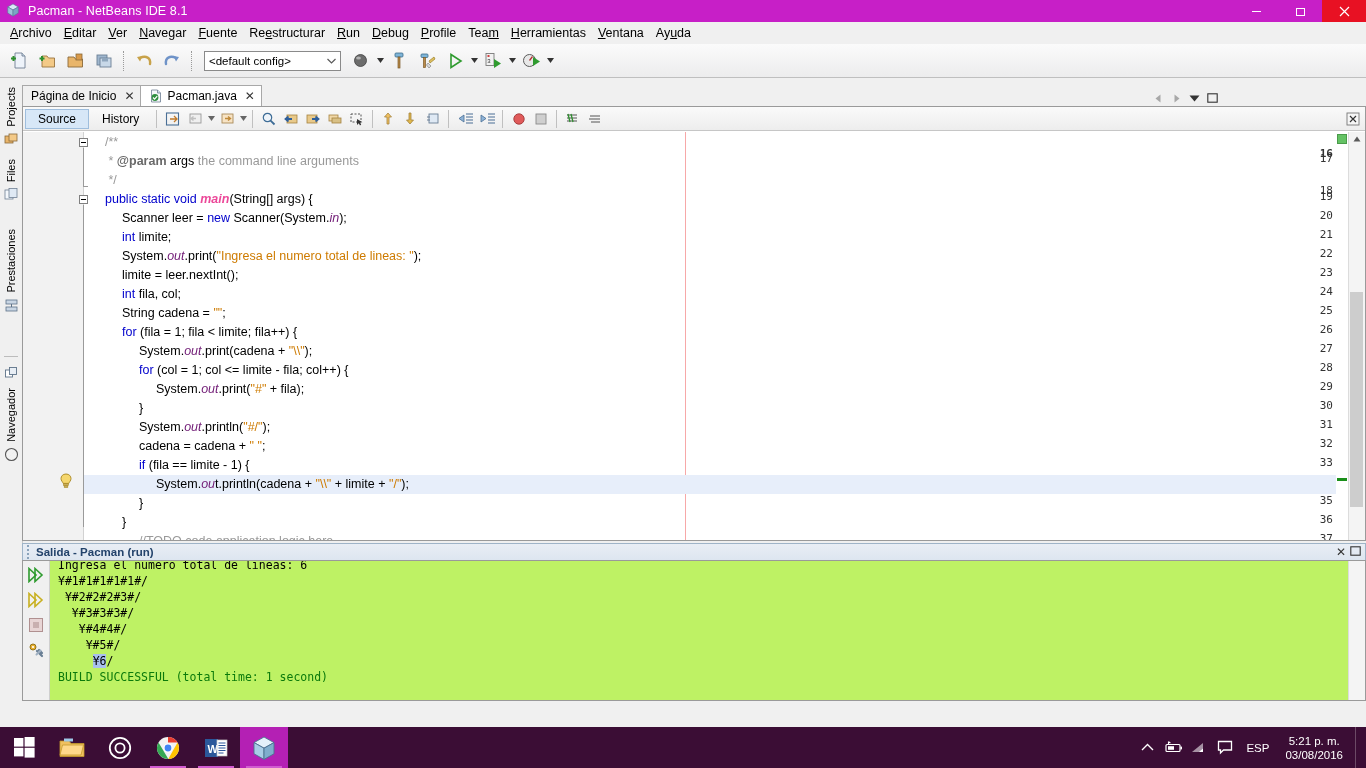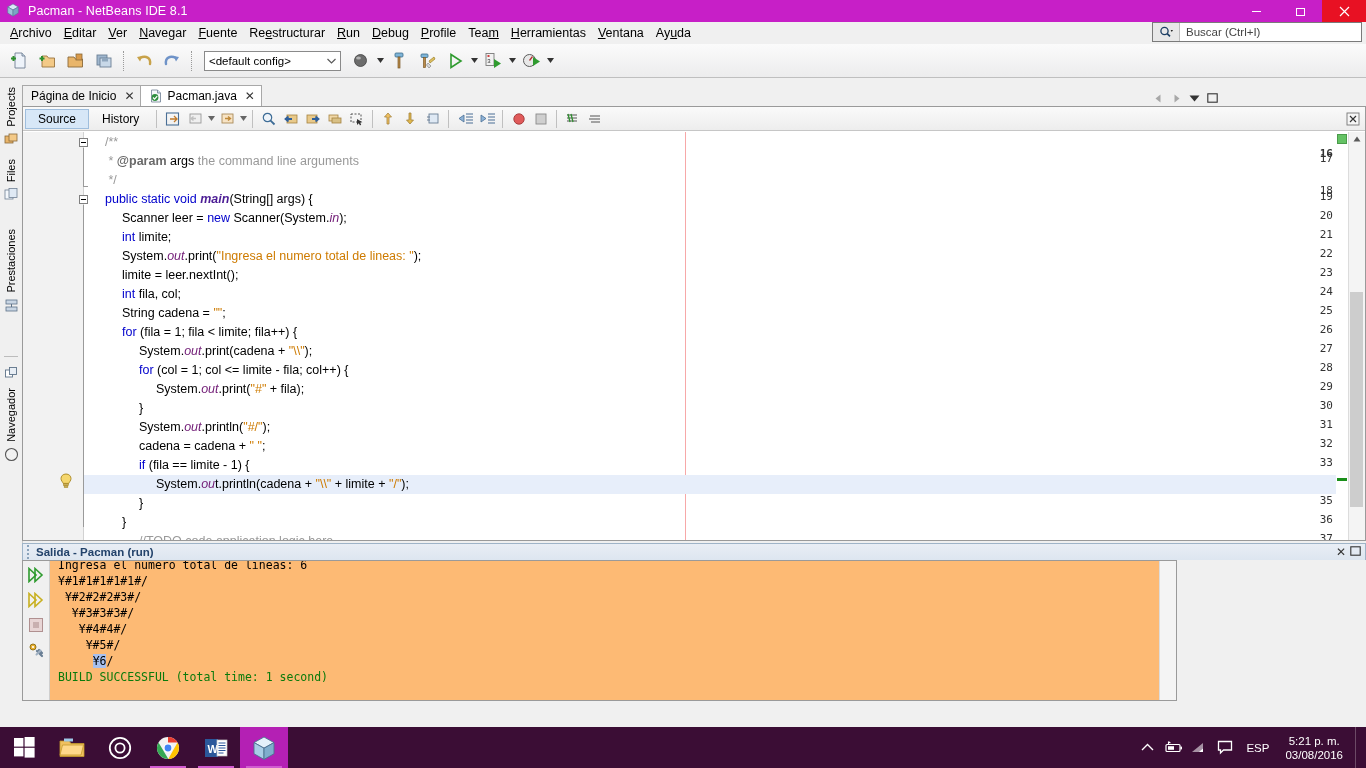--- a/index.html
+++ b/index.html
@@ -150,22 +150,22 @@
   .outwin{position:absolute;left:22px;top:543px;width:1344px;height:158px;background:#f0f0f0;}
   .outhead{
     height:17px;background:linear-gradient(#e9eef5,#dde6f0);border:1px solid #9fb4c8;
     border-bottom:none;display:flex;align-items:center;box-sizing:border-box;
     font-size:11.5px;font-weight:bold;color:#23436b;padding-left:4px;
   }
   .grip{display:inline-block;width:5px;margin-right:4px;line-height:0;}
   .grip i{display:block;width:2px;height:2px;background:#8aa3bb;margin:2px 0;}
   .outhead-ctrl{margin-left:auto;display:flex;align-items:center;gap:4px;padding-right:4px;}
   .outbody{
-    position:absolute;left:0;top:17px;width:1155px;height:141px;
-    background:#fdba74;border:1px solid #9a9a9a;box-sizing:border-box;display:flex;
+    position:absolute;left:0;top:17px;width:1344px;height:141px;
+    background:#bef264;border:1px solid #9a9a9a;box-sizing:border-box;display:flex;
   }
   .outtools{
     width:26px;background:#f0f0f0;border-right:1px solid #cfcfcf;
     display:flex;flex-direction:column;align-items:center;padding-top:4px;gap:5px;
   }
   .ot-btn{width:20px;height:20px;display:flex;align-items:center;justify-content:center;}
   .outtext{
     position:relative;flex:1;overflow:hidden;
     font-family:"DejaVu Sans Mono","Liberation Mono",monospace;font-size:11.5px;
     padding-top:0px;
@@ -201,21 +201,21 @@
   .tray-lang{color:#fff;font-size:11.5px;padding:0 8px;}
   .clock{color:#fff;font-size:11.5px;text-align:center;line-height:14px;padding:0 8px;}
   .tray-edge{width:6px;height:41px;border-left:1px solid #6c4a66;margin-left:4px;}
 
   
   .k{color:#0000cc;}
   .cm{color:#999999;}
   .cmk{color:#6a6a6a;font-weight:bold;}
   .str{color:#ce7b00;}
   .fld{color:#701a75;font-style:italic;}
-  .mth{color:#4c1d95;font-weight:bold;font-style:italic;}
+  .mth{color:#ec4899;font-weight:bold;font-style:italic;}
   .txt{color:#000;}
 </style>
 </head>
 <body>
 
 <div class="app">
 
   <div class="titlebar">
     <span class="title-icon">
       <svg class="cube" viewBox="0 0 16 16">
@@ -253,30 +253,20 @@
     <div class="menu-item">Re<u>e</u>structurar</div>
     <div class="menu-item"><u>R</u>un</div>
     <div class="menu-item"><u>D</u>ebug</div>
     <div class="menu-item"><u>P</u>rofile</div>
     <div class="menu-item">Tea<u>m</u></div>
     <div class="menu-item"><u>H</u>erramientas</div>
     <div class="menu-item"><u>V</u>entana</div>
     <div class="menu-item">Ay<u>u</u>da</div>
   </div>
 
-  <div class="searchbox">
-    <div class="search-btn">
-      <svg width="15" height="13" viewBox="0 0 15 13">
-        <circle cx="5.5" cy="5" r="3.6" fill="none" stroke="#1b3d63" stroke-width="1.3"></circle>
-        <path d="M8.2 7.6 L11 10.4" stroke="#1b3d63" stroke-width="1.6"></path>
-        <path d="M11.6 4 L14 4 L12.8 6 Z" fill="#222"></path>
-      </svg>
-    </div>
-    <span class="search-ph">Buscar (Ctrl+I)</span>
-  </div>
 
   <div class="toolbar">
     <div class="tb-btn">
       <svg width="20" height="20" viewBox="0 0 20 20">
         <path d="M5 2 h7 l3 3 v12 h-10 z" fill="#eef3fa" stroke="#6f7f93" stroke-width="0.9"></path>
         <path d="M12 2 v3 h3" fill="#cfdcea" stroke="#6f7f93" stroke-width="0.9"></path>
         <path d="M3.5 5 v5 M1 7.5 h5" stroke="#2f8f2f" stroke-width="2"></path>
       </svg>
     </div>
     <div class="tb-btn">

